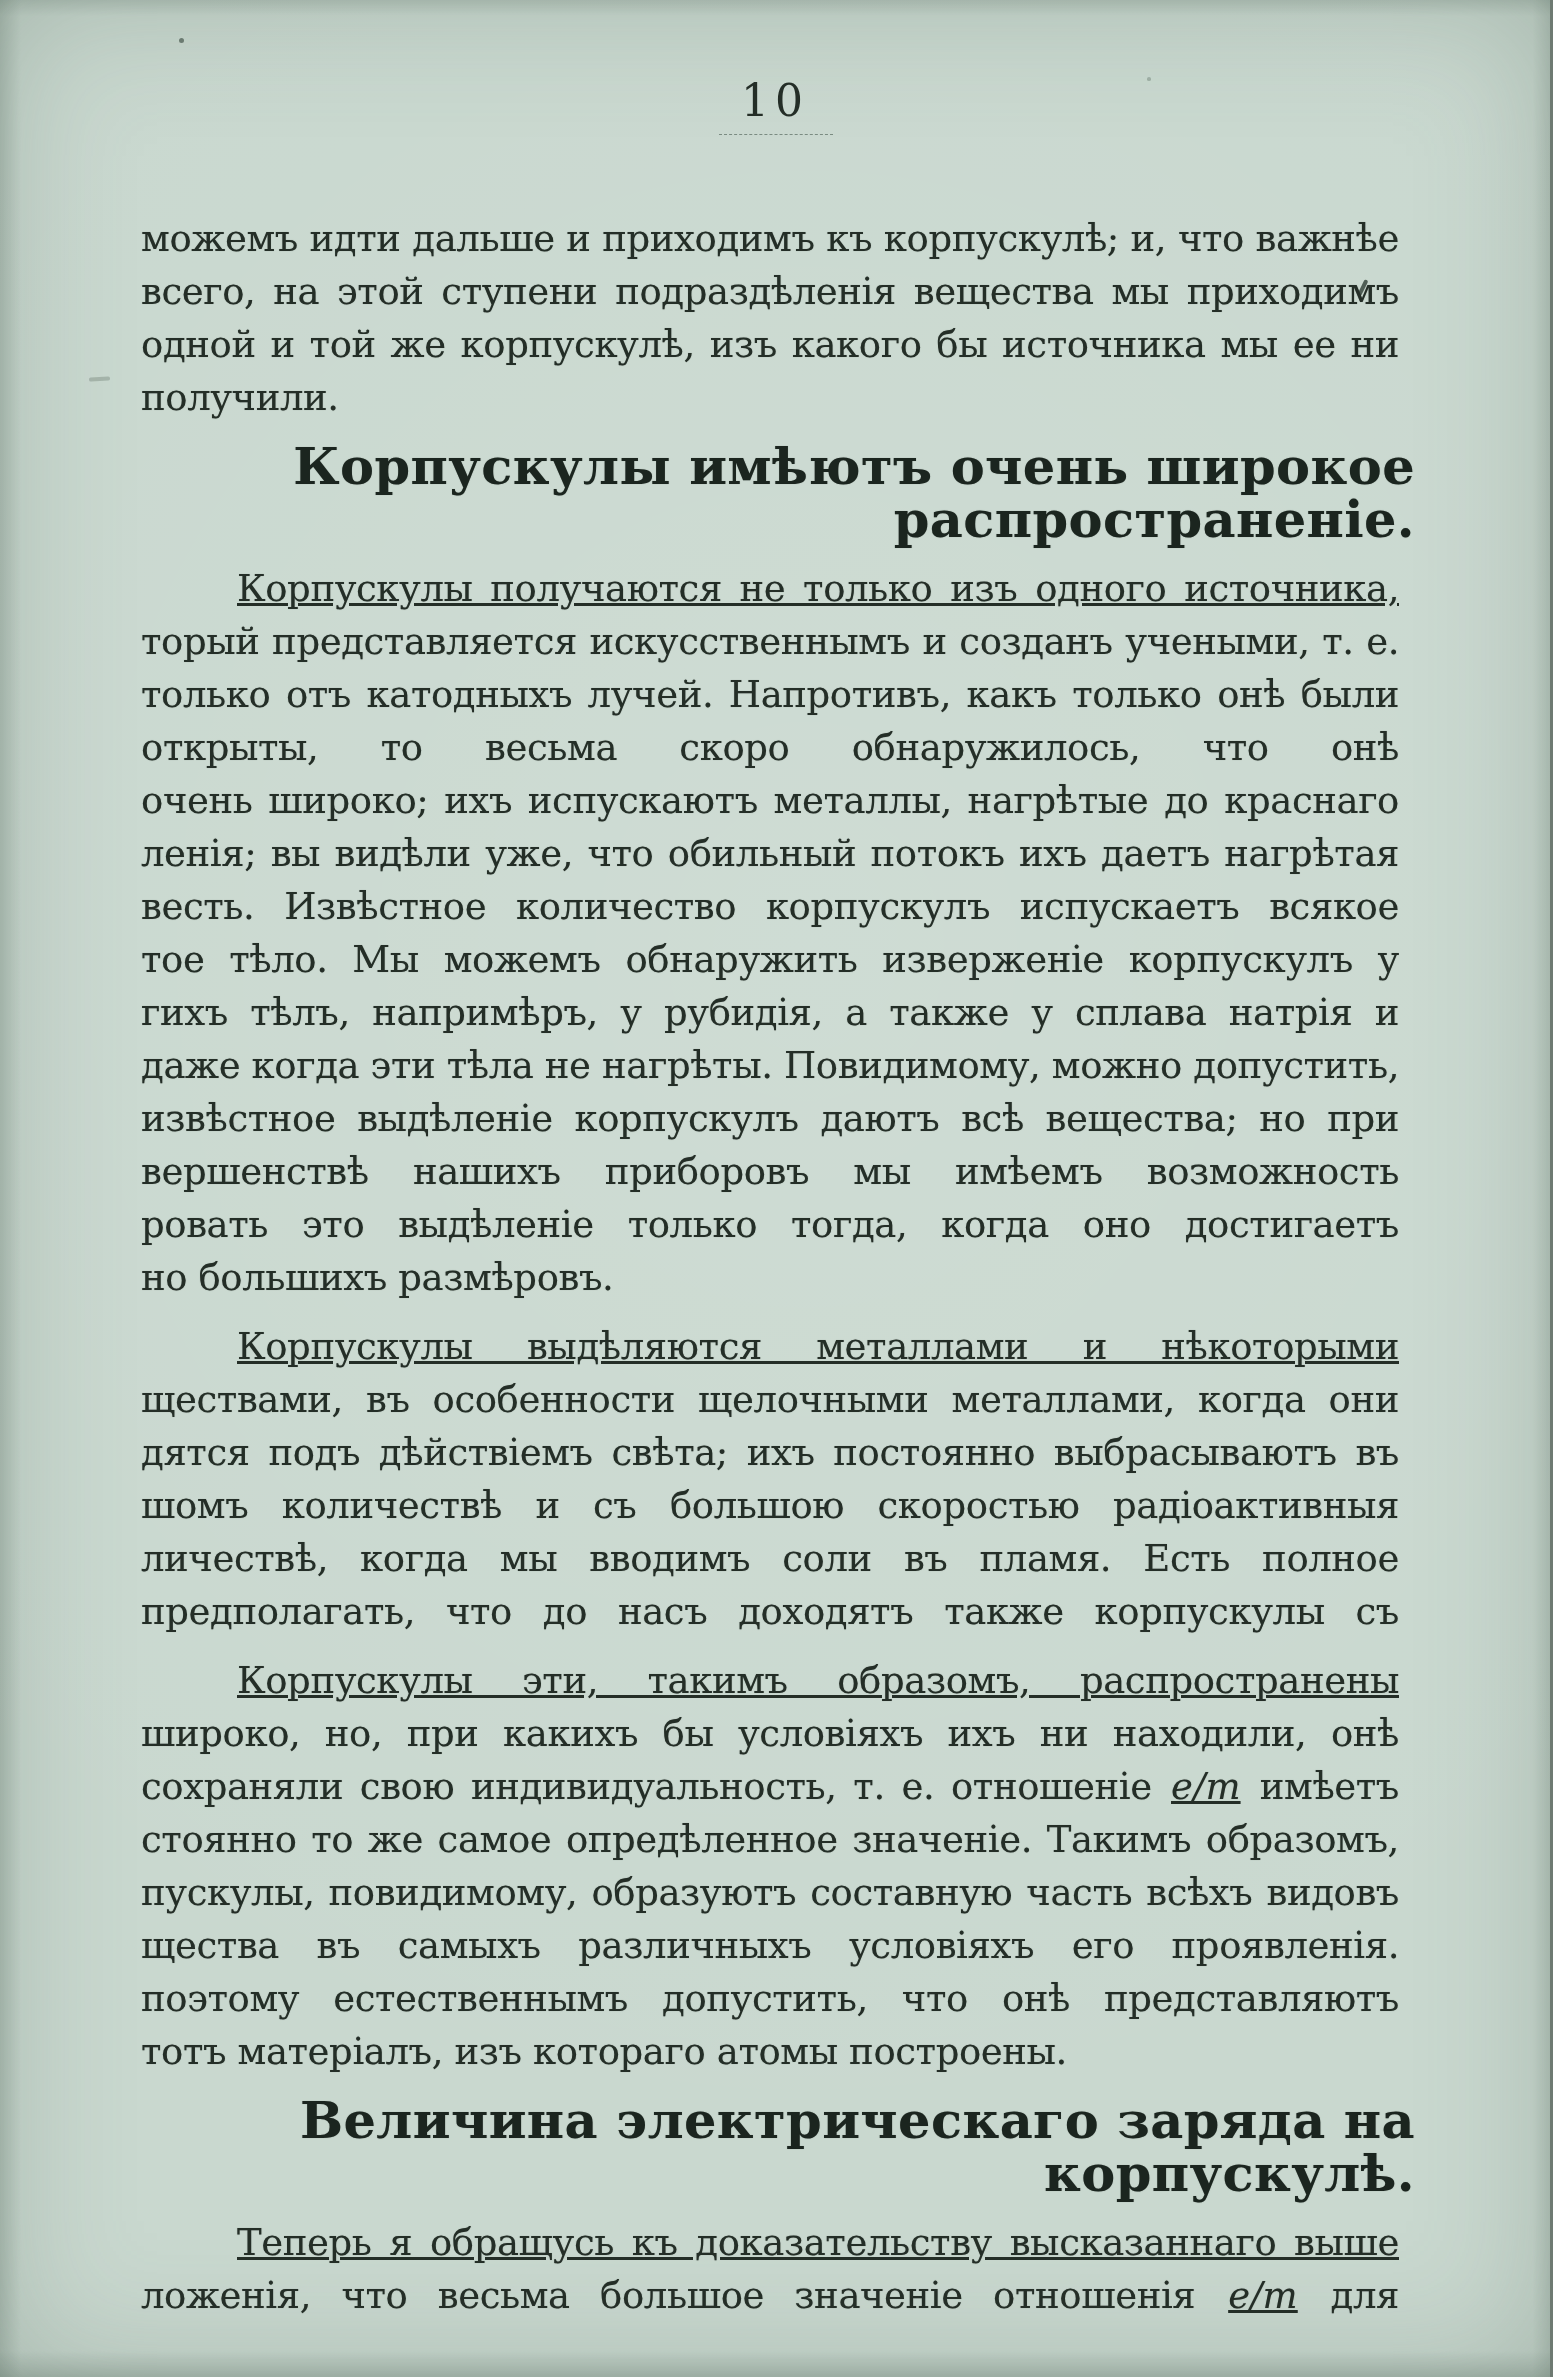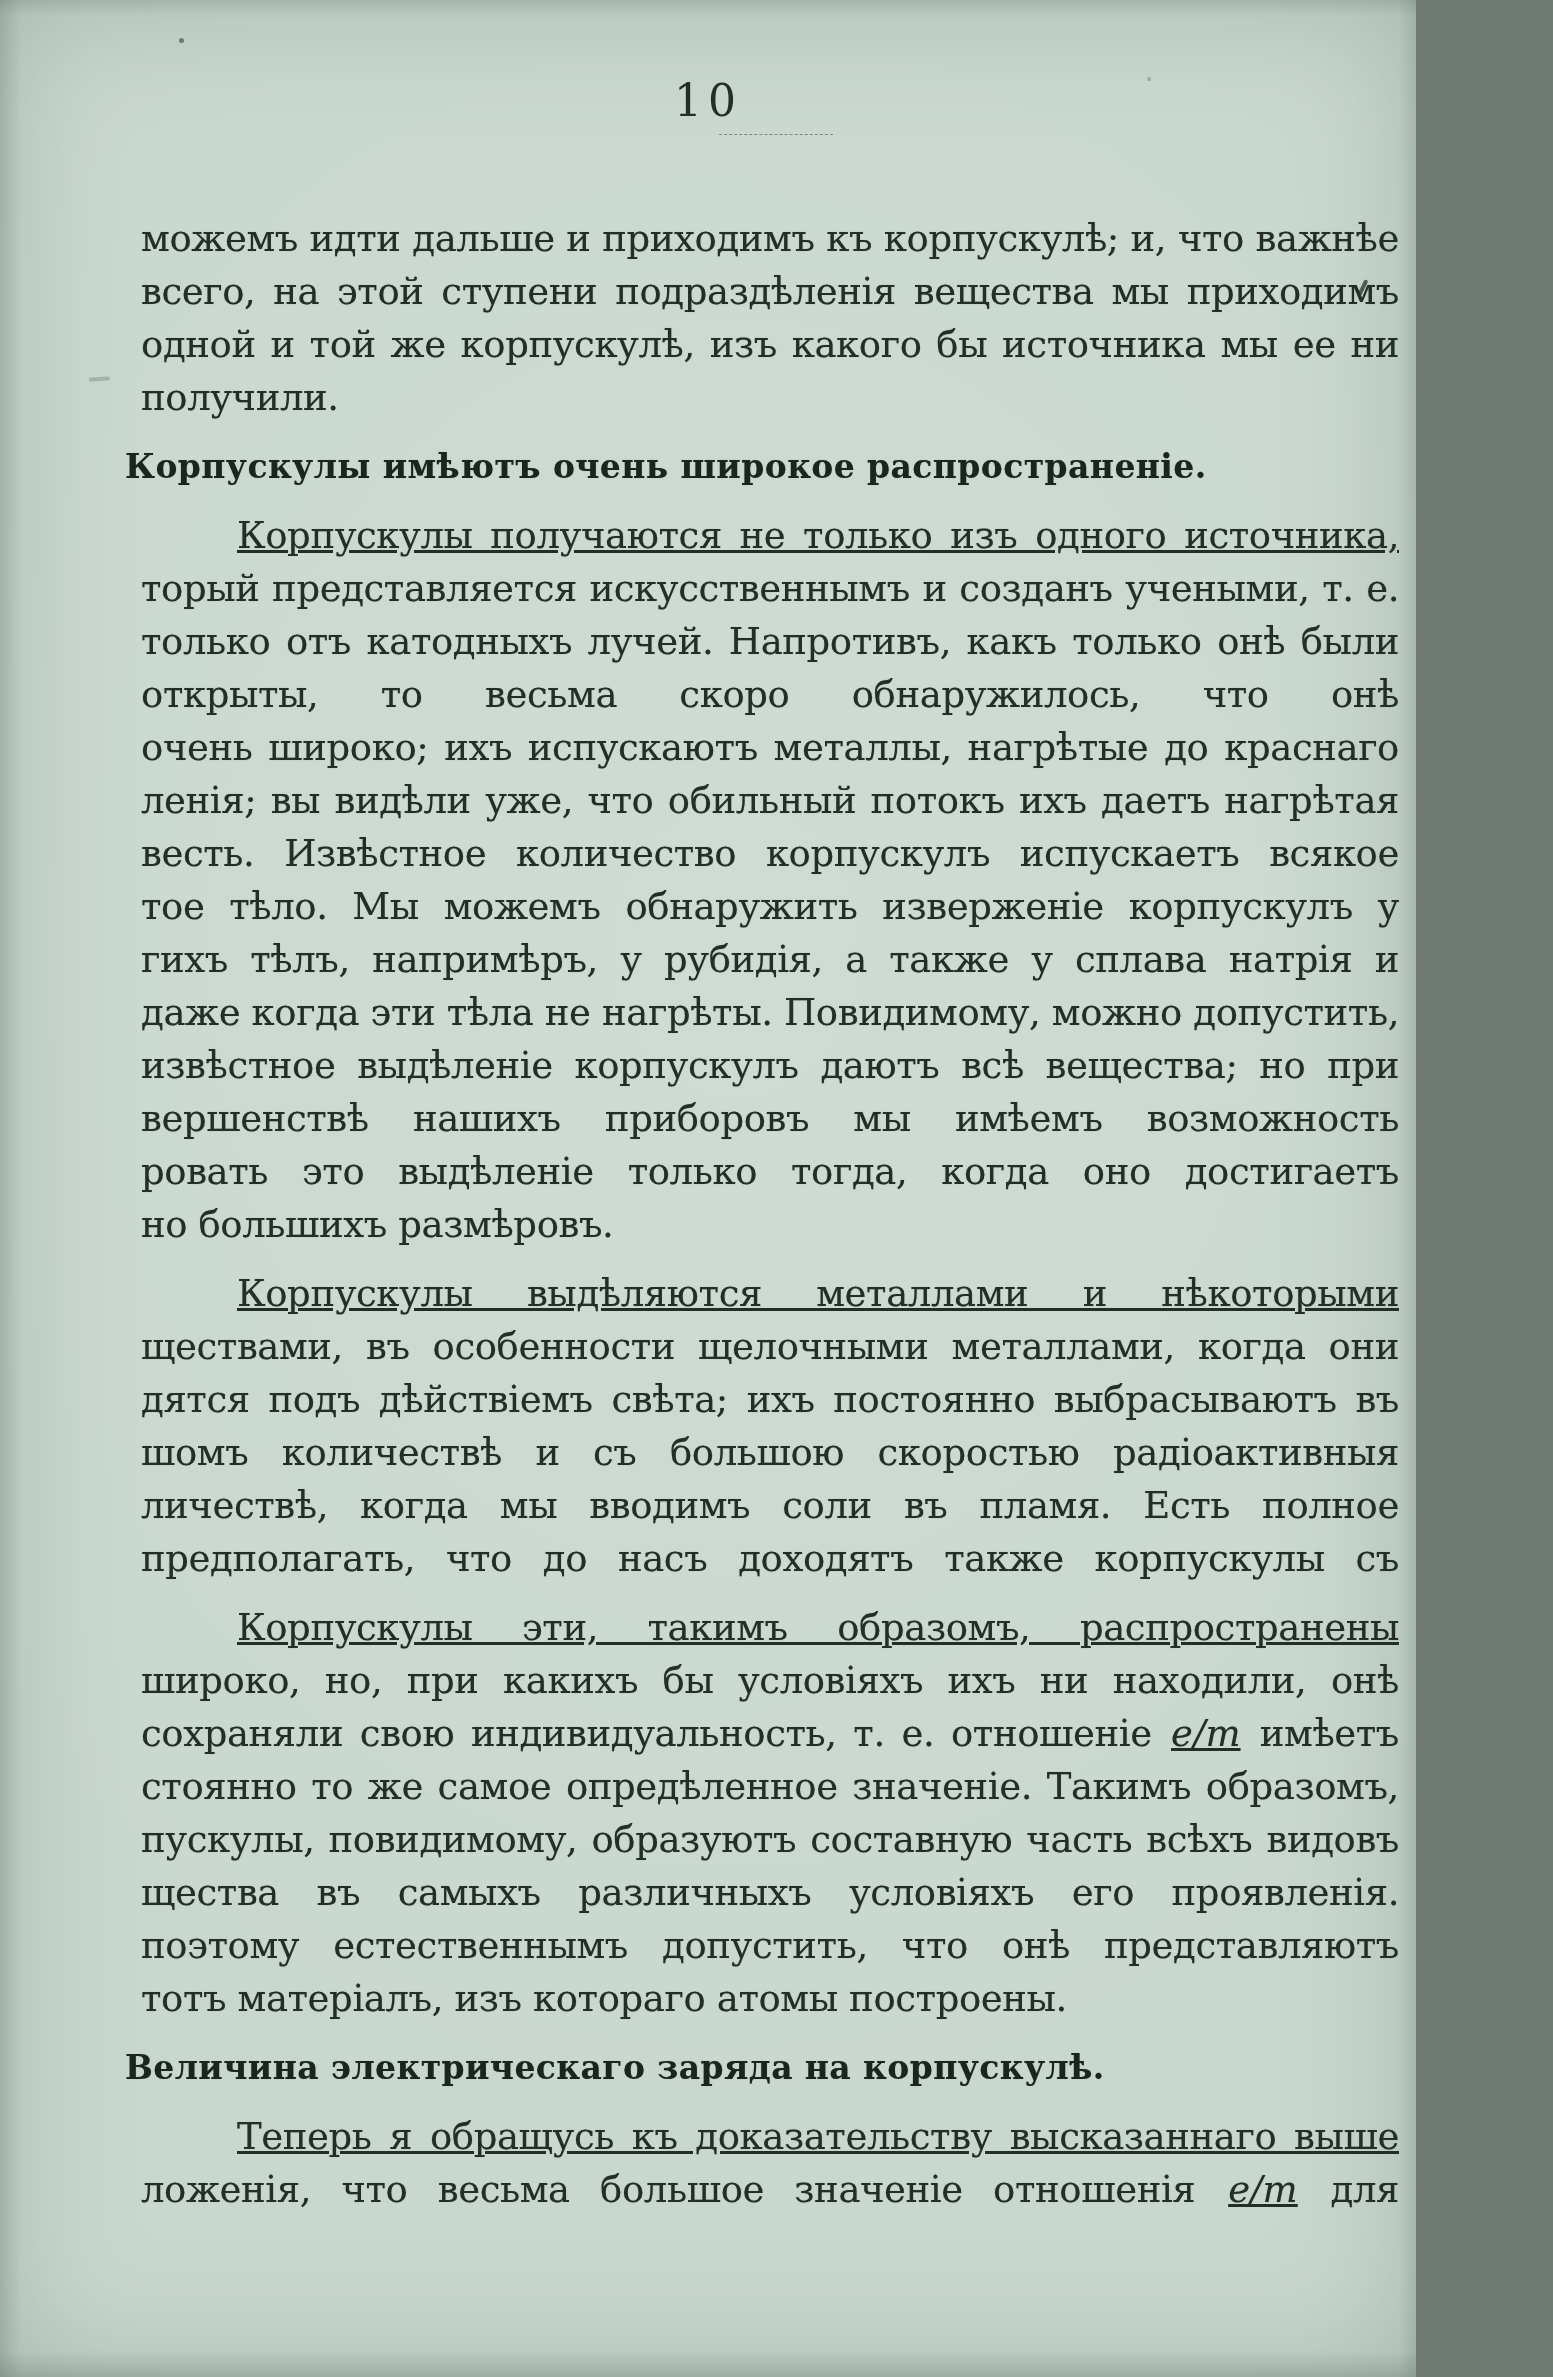--- a/index.html
+++ b/index.html
@@ -5,21 +5,21 @@
 <style>
   :root {
     --paper: #c9d8cf;
     --ink: #242e27;
     --heading-ink: #1b251f;
   }
   html, body { margin: 0; padding: 0; background: #6e7a72; }
 
   .page {
     position: relative;
-    width: 1416px;
+    width: 1550px;
     height: 2377px;
     overflow: hidden;
     background-color: var(--paper);
     background-image:
       radial-gradient(ellipse 120% 85% at 52% 40%, rgba(255,255,255,0.10), rgba(255,255,255,0) 62%),
       linear-gradient(90deg,  rgba(96,116,104,0.26) 0px, rgba(96,116,104,0) 21px),
       linear-gradient(270deg, rgba(96,116,104,0.20) 0px, rgba(96,116,104,0) 17.5px),
       linear-gradient(180deg, rgba(96,116,104,0.22) 0px, rgba(96,116,104,0) 16px),
       linear-gradient(0deg,   rgba(96,116,104,0.30) 0px, rgba(96,116,104,0) 26px);
     box-shadow: inset 0 0 131px rgba(82,102,90,0.30);
@@ -64,24 +64,24 @@
     height: 53px;
     overflow: hidden;
     text-align: justify;
     text-align-last: justify;
   }
   .para:not([data-open-end]) .tline:last-child { text-align-last: left; }
   .para[data-indent] .tline:first-child { text-indent: 96px; text-decoration: underline; }
 
   .heading {
     margin: 12.3px 0 14px 0;
-    font-size: 33px;
+    font-size: 51px;
     line-height: 53px;
     font-weight: bold;
-    text-align: left;
+    text-align: right;
     letter-spacing: 0.4px;
     color: var(--heading-ink);
   }
 
   .formula { font-style: italic; padding: 0 2.6px; letter-spacing: 0; text-decoration: underline; }
 
   .speck {
     position: absolute;
     background: rgba(55,71,61,0.62);
     border-radius: 50%;

